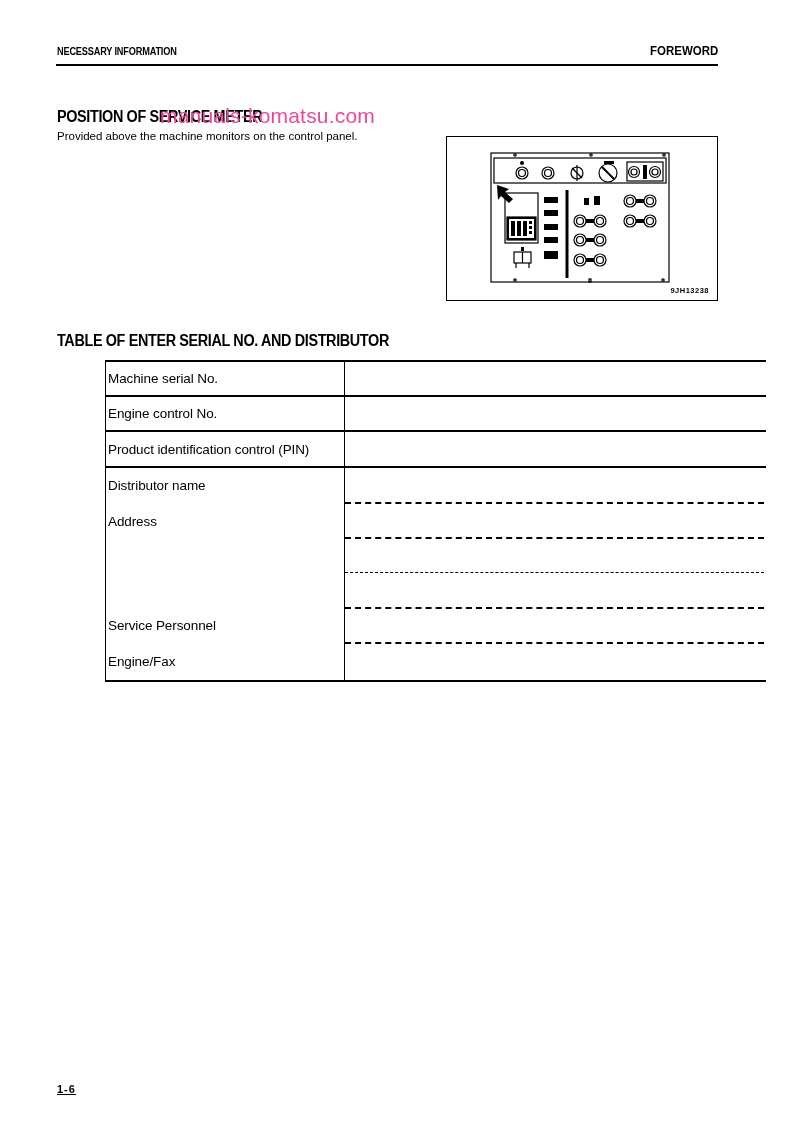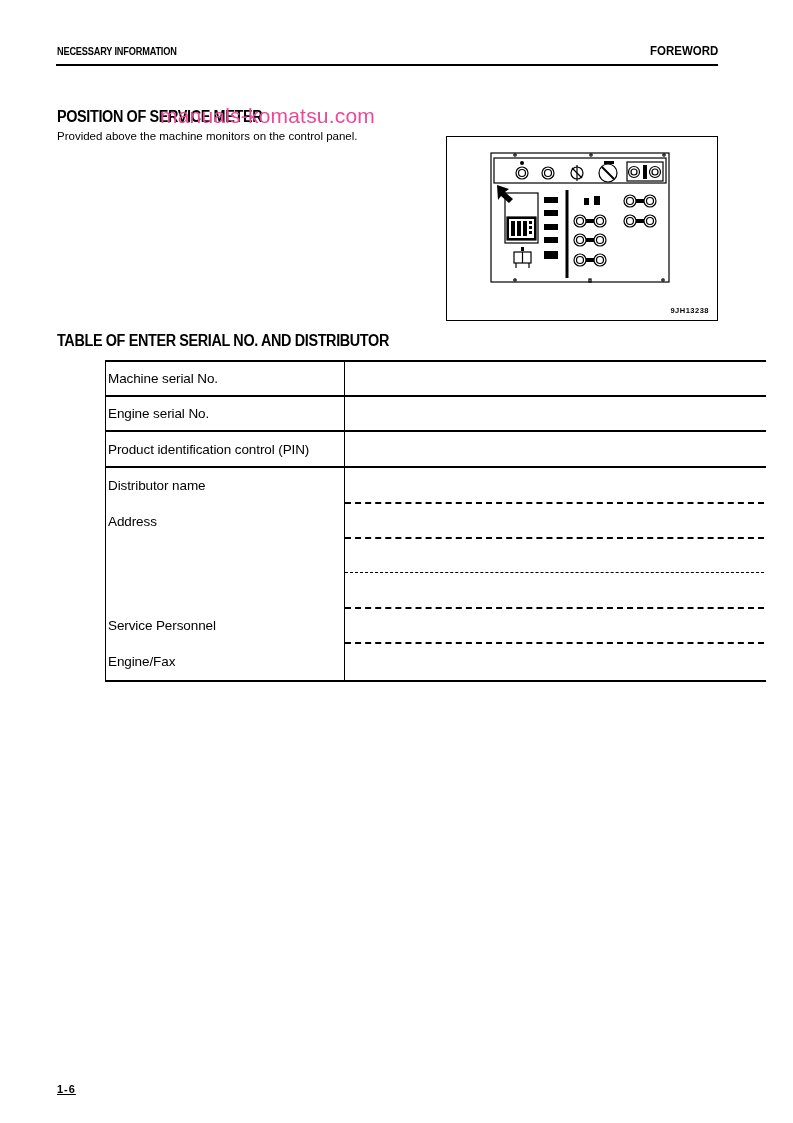--- a/index.html
+++ b/index.html
@@ -7,21 +7,21 @@
          font-family: "Liberation Sans", sans-serif; color: #000; }
   .abs { position: absolute; }
   .hdr-left { left: 57px; top: 46px; font-size: 10px; font-weight: bold; letter-spacing: -0.2px; transform: scaleX(0.92); transform-origin: left; }
   .hdr-right { right: 75px; top: 44px; font-size: 12.5px; font-weight: bold; transform: scaleX(0.92); transform-origin: right; }
   .hdr-rule { left: 56px; top: 64px; width: 662px; height: 2px; background: #000; }
 
   .sec-title { left: 57px; top: 108px; font-size: 16px; font-weight: bold; letter-spacing: -0.4px; transform: scaleX(0.9); transform-origin: left; white-space: nowrap; }
   .watermark { left: 160px; top: 104px; font-size: 21px; color: #ec4899; white-space: nowrap; letter-spacing: 0.2px; }
   .sec-desc { left: 57px; top: 130px; font-size: 11.5px; white-space: nowrap; }
 
-  .figure { left: 446px; top: 136px; width: 272px; height: 185px; border: 1px solid #000; box-sizing: border-box; }
+  .figure { left: 446px; top: 136px; width: 272px; height: 165px; border: 1px solid #000; box-sizing: border-box; }
   .fig-label { right: 8px; bottom: 5px; font-size: 7.5px; font-weight: bold; letter-spacing: 0.5px; }
 
   .tbl-title { left: 57px; top: 332px; font-size: 16px; font-weight: bold; letter-spacing: -0.4px; transform: scaleX(0.9); transform-origin: left; white-space: nowrap; }
 
   .tbl { left: 57px; top: 360px; width: 752px; height: 322px; margin-left: 48px; }
   .tbl .b-top { position: absolute; left: 0; top: 0; width: 661px; height: 2px; background: #000; }
   .tbl .b-left { position: absolute; left: 0; top: 0; width: 1px; height: 322px; background: #000; }
   .tbl .b-right { position: absolute; right: 0; top: 0; width: 2px; height: 322px; background: #000; }
   .tbl .b-bottom { position: absolute; left: 0; bottom: 0; width: 661px; height: 2px; background: #000; }
   .tbl .col-div { position: absolute; left: 239px; top: 0; width: 1px; height: 322px; background: #000; }
@@ -144,21 +144,21 @@
   <div class="b-top"></div>
   <div class="b-left"></div>
   <div class="b-right"></div>
   <div class="b-bottom"></div>
   <div class="col-div"></div>
 
   <div class="cell-label" style="top:11px">Machine serial No.</div>
   <input class="cell-input" style="top: 2px;" type="text" value="">
   <div class="h-solid" style="top:35px"></div>
 
-  <div class="cell-label" style="top:46px">Engine serial No.</div>
+  <div class="cell-label" style="top:46px">Engine control No.</div>
   <input class="cell-input" style="top: 37px;" type="text" value="">
   <div class="h-solid" style="top:70px"></div>
 
   <div class="cell-label" style="top:82px">Product identification control (PIN)</div>
   <input class="cell-input" style="top: 72px;" type="text" value="">
   <div class="h-solid" style="top:106px"></div>
 
   <div class="cell-label" style="top:118px">Distributor name</div>
   <div class="cell-label" style="top:154px">Address</div>
   <div class="cell-label" style="top:258px">Service Personnel</div>

